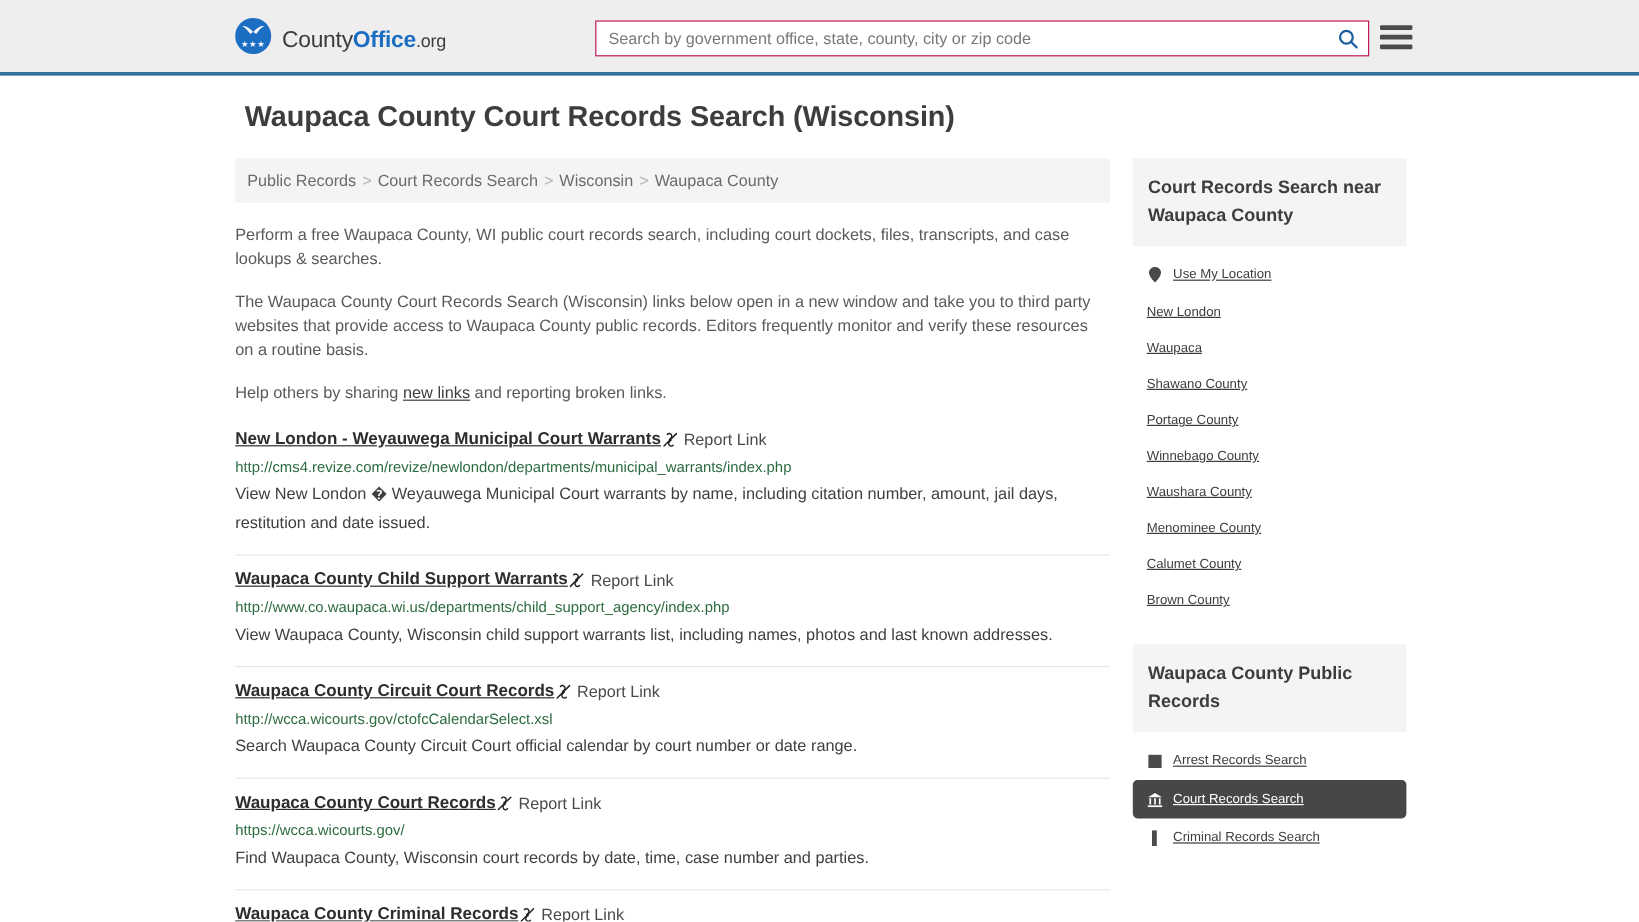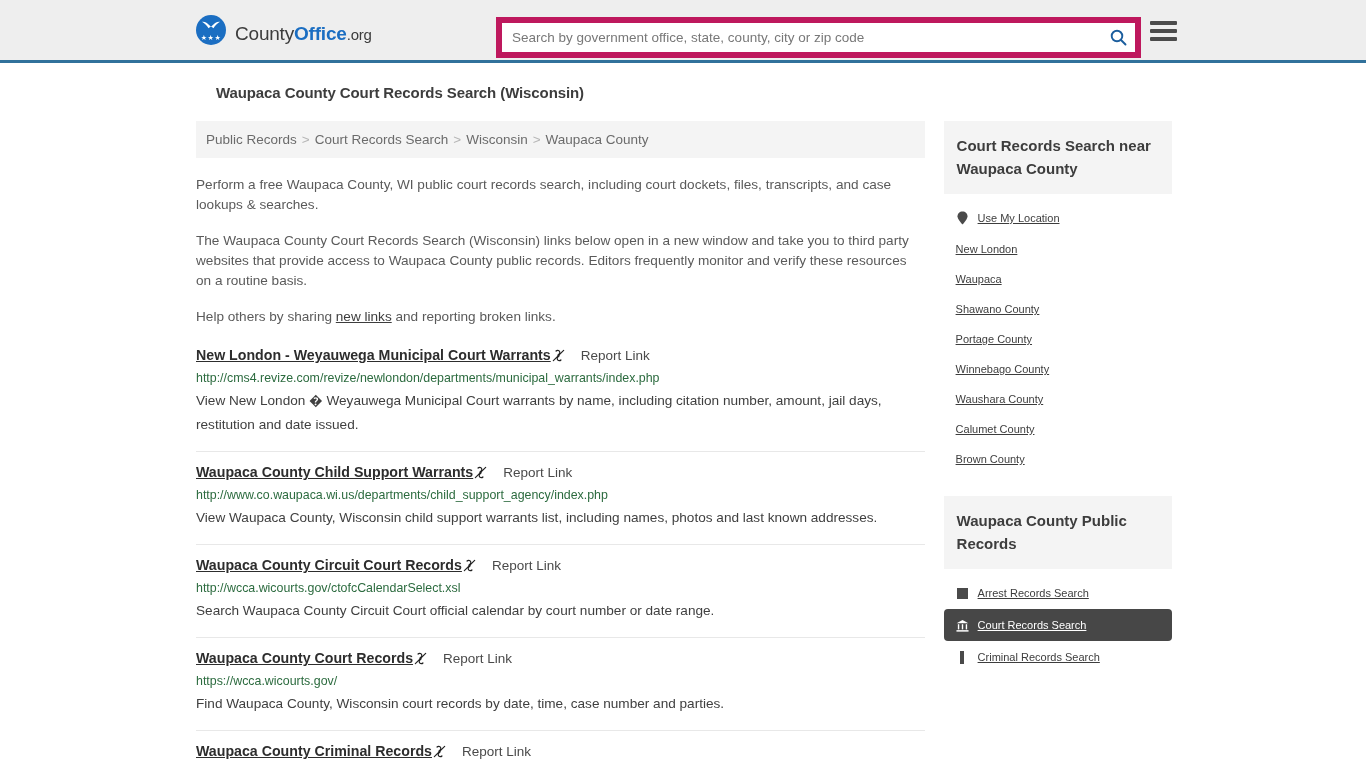--- a/index.html
+++ b/index.html
@@ -62,23 +62,23 @@
   }
   .brand-text .t-county { color: #3c3c3c; }
   .brand-text .t-office { color: #1b6ec2; font-weight: bold; }
   .brand-text .t-org { color: #3c3c3c; font-size: 15px; }
 
   .search-wrap {
     position: absolute;
     left: 496px;
     top: 17px;
     width: 645px;
-    height: 41px;
+    height: 30px;
     background: #ffffff;
-    border: 6px solid #be185d;
+    border: 1px solid #be185d;
     display: flex;
     align-items: center;
   }
   .search-input {
     flex: 1 1 auto;
     border: 0;
     outline: 0;
     height: 26px;
     padding: 0 10px;
     font-family: "Liberation Sans", sans-serif;
@@ -118,24 +118,24 @@
     position: relative;
     width: 1366px;
     padding-top: 21px;
   }
   .container {
     width: 980px;
     margin: 0 192px;
     position: relative;
   }
   .page-title {
-    font-size: 15px;
+    font-size: 24px;
     font-weight: bold;
     color: #3d3d3d;
-    margin: 0 0 20px 24px;
+    margin: 0 0 20px 12px;
     letter-spacing: -0.1px;
   }
   .columns { display: flex; align-items: flex-start; }
   .col-main { width: 740px; margin-left: 4px; }
   .col-side { width: 232px; margin-left: 19px; }
 
   
   .breadcrumb {
     background: #f4f4f4;
     padding: 11px 10px 11px 10px;
@@ -182,21 +182,21 @@
     font-size: 14.2px;
     font-weight: bold;
     color: #2d2d2d;
     text-decoration: underline;
     cursor: pointer;
     max-width: 600px;
   }
   .report-link {
     display: flex;
     align-items: center;
-    gap: 15px;
+    gap: 4px;
     font-size: 13.5px;
     color: #4a4a4a;
     cursor: pointer;
     white-space: nowrap;
     flex: 0 0 auto;
     margin-top: 1px;
   }
   .result-url {
     display: block;
     margin-top: 8px;
@@ -422,20 +422,23 @@
             <div class="side-item">
               <span class="label">Portage County</span>
             </div>
             <div class="side-item">
               <span class="label">Winnebago County</span>
             </div>
             <div class="side-item">
               <span class="label">Waushara County</span>
             </div>
             <div class="side-item">
+              <span class="label">Menominee County</span>
+            </div>
+            <div class="side-item">
               <span class="label">Calumet County</span>
             </div>
             <div class="side-item">
               <span class="label">Brown County</span>
             </div>
 
           </div>
         </div>
 
         <div class="side-box">

